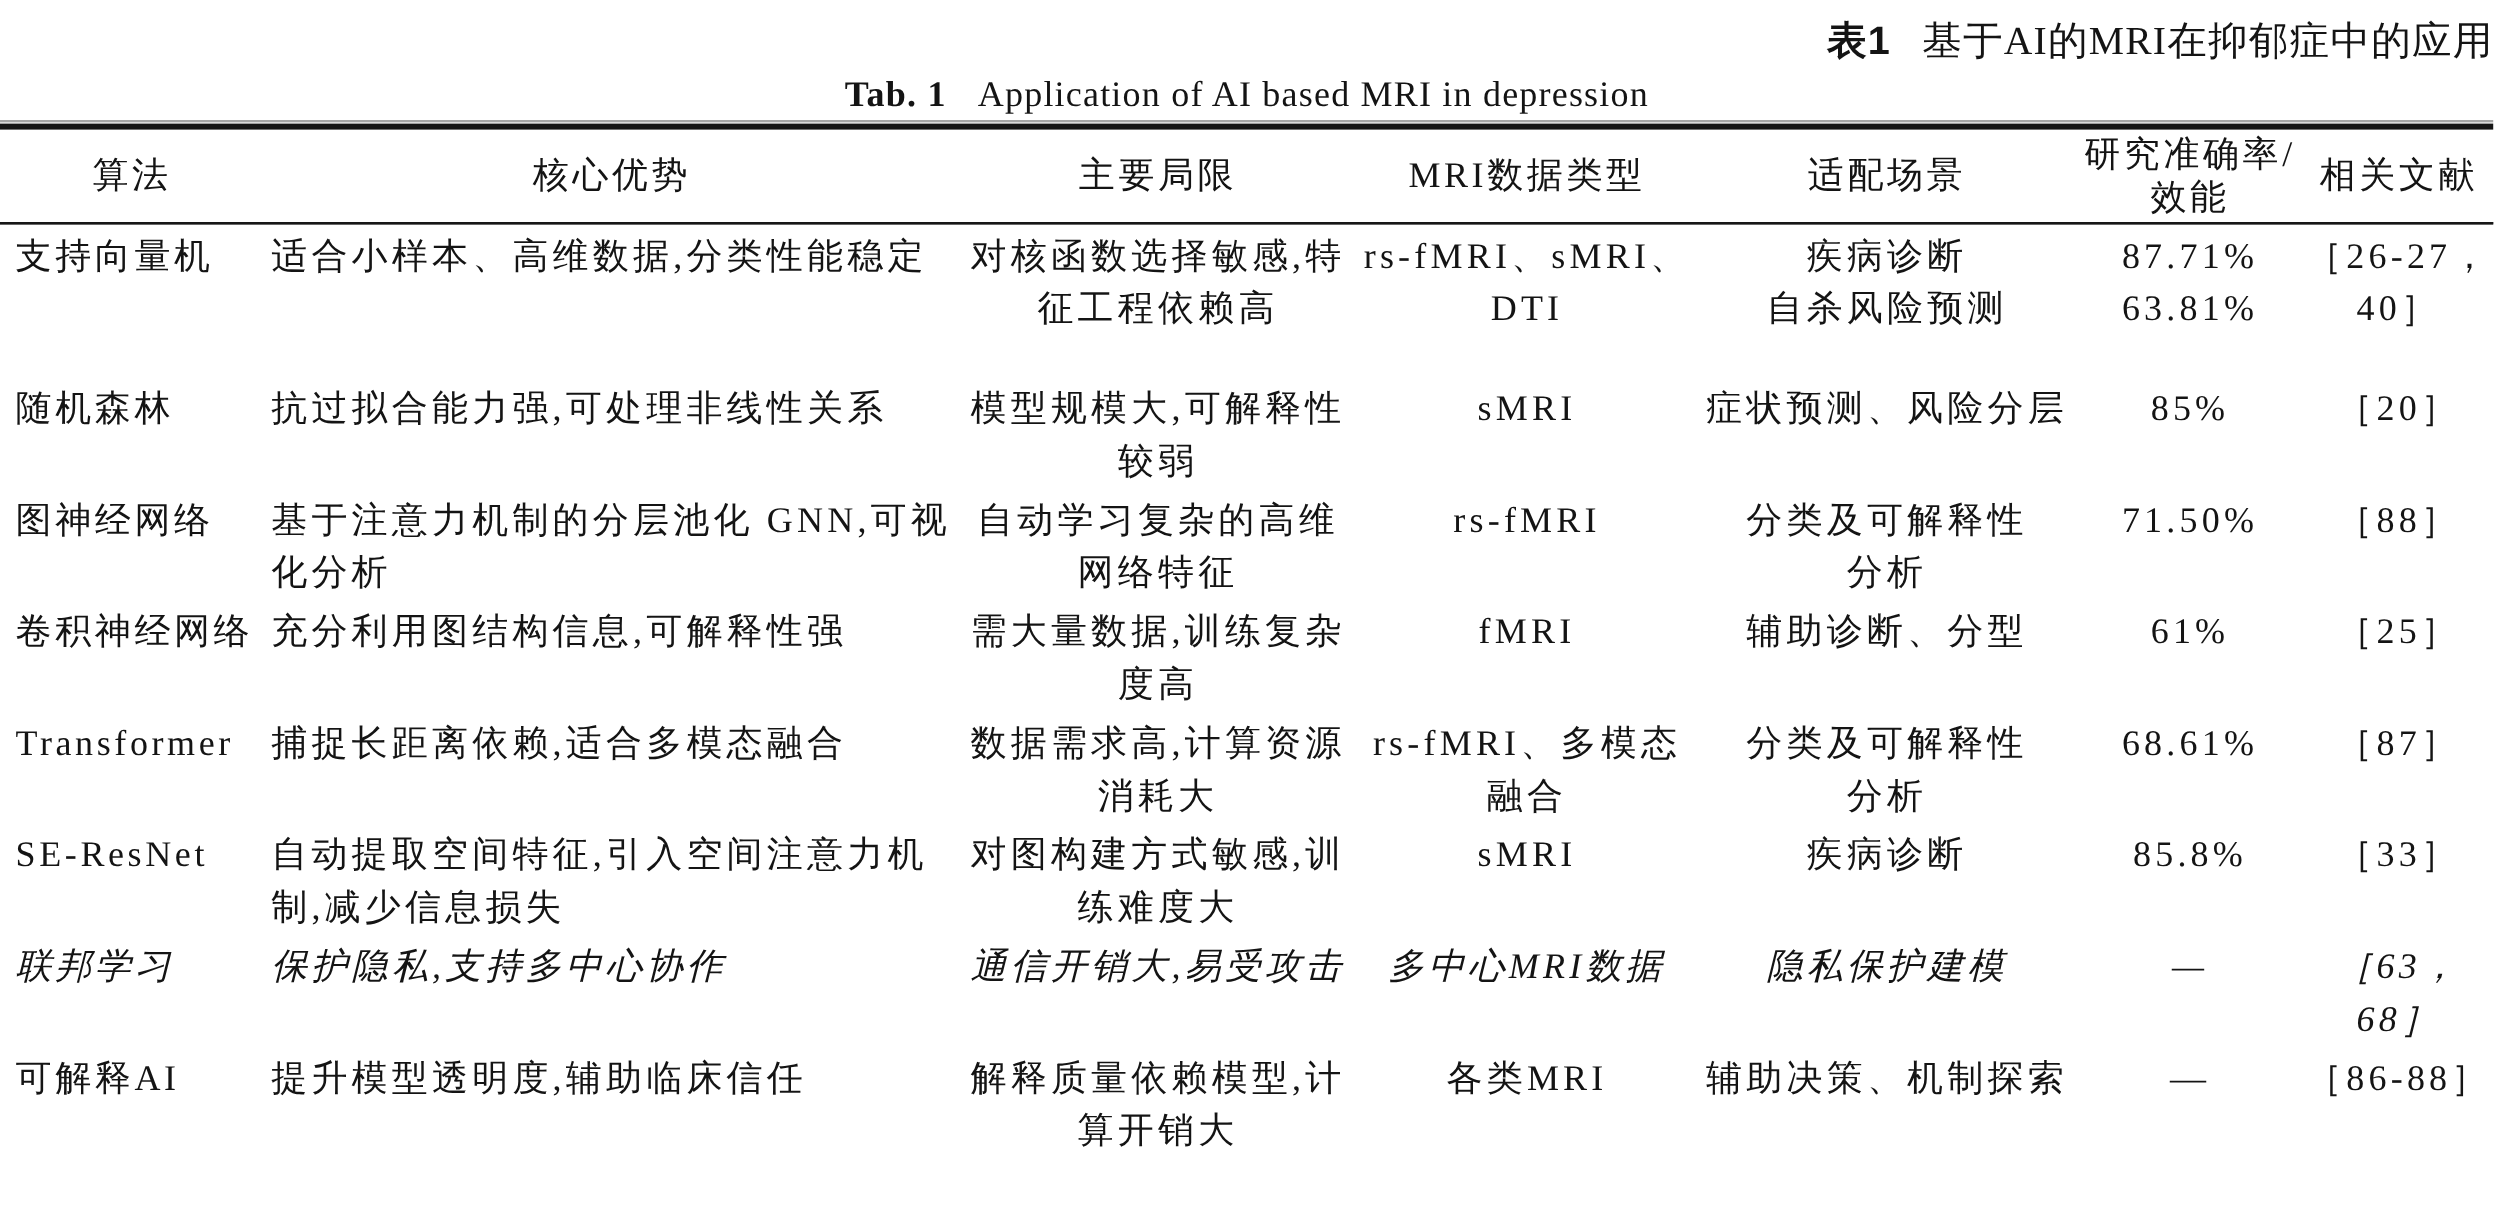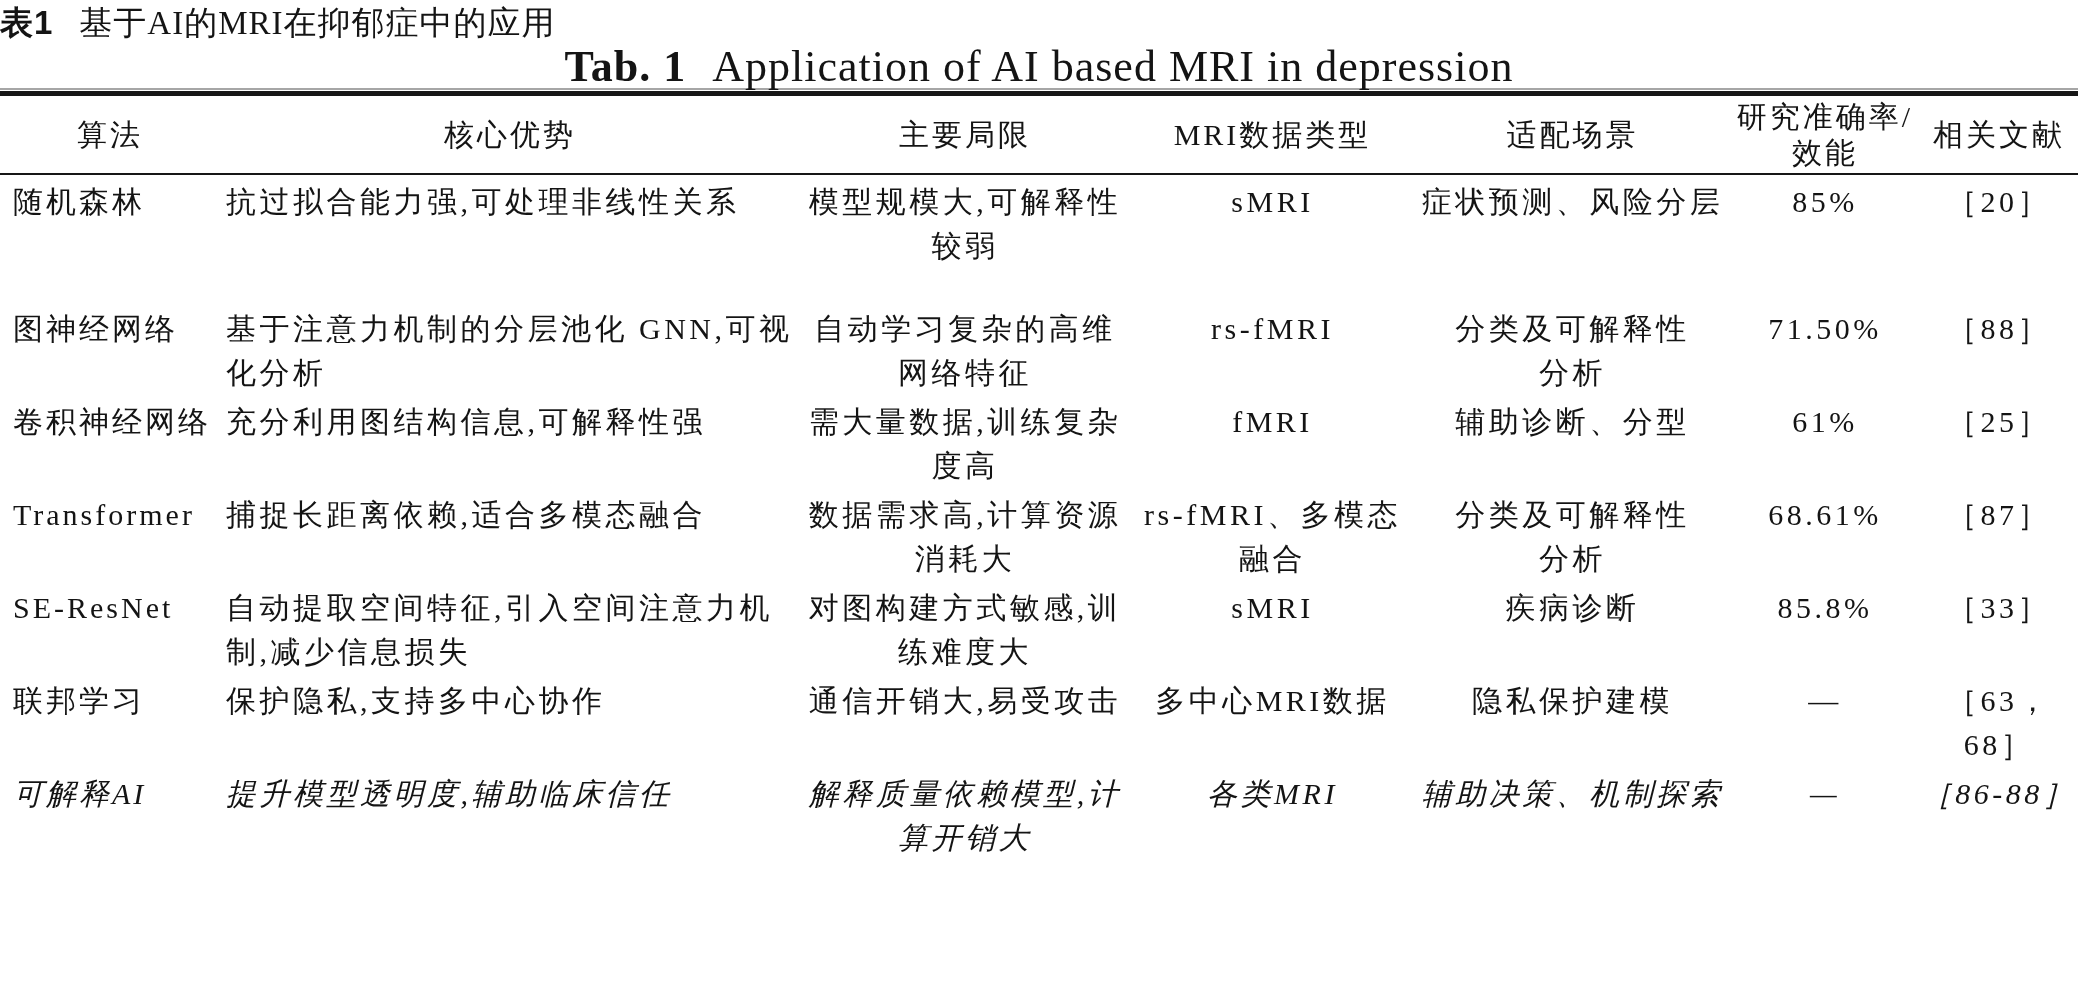--- a/index.html
+++ b/index.html
@@ -2,27 +2,27 @@
 <html><head>
 <meta charset="utf-8">
 <style>
   html,body{margin:0;padding:0;background:#ffffff;}
   .page{
     width:2078px;height:1006px;background:#ffffff;color:#141414;
     font-family:"Liberation Serif","DejaVu Serif",serif;
     position:relative;overflow:hidden;box-sizing:border-box;
   }
   .caption-zh{
-    text-align:left;font-size:33px;line-height:46px;padding-top:0;letter-spacing:1px;
+    text-align:right;font-size:33px;line-height:46px;padding-top:11px;letter-spacing:1px;
   }
   .cap-label-zh{
     font-family:"Liberation Sans","DejaVu Sans",sans-serif;font-weight:700;margin-right:26px;
   }
   .caption-en{
-    text-align:center;font-size:44px;line-height:42px;letter-spacing:1px;
+    text-align:center;font-size:30px;line-height:42px;letter-spacing:1px;
   }
   .cap-label-en{font-weight:700;margin-right:26px;}
   .rule-thick{width:100%;}
   .rule-grey{height:2px;background:#a6a6a6;}
   .rule-black{height:5px;background:#161616;margin-top:1px;}
   table{
     width:100%;border-collapse:collapse;table-layout:fixed;font-size:30px;
   }
   thead th{
     font-weight:normal;height:77px;vertical-align:middle;text-align:center;
@@ -79,20 +79,33 @@
         <th>核心优势</th>
         <th>主要局限</th>
         <th>MRI数据类型</th>
         <th>适配场景</th>
         <th>研究准确率/
 效能</th>
         <th>相关文献</th>
       </tr>
     </thead>
     <tbody>
+        <tr>
+          <td class="col-alg">支持向量机</td>
+          <td class="col-adv">适合小样本、高维数据,分类性能稳定</td>
+          <td class="col-lim">对核函数选择敏感,特
+征工程依赖高</td>
+          <td class="col-mri">rs-fMRI、sMRI、DTI</td>
+          <td class="col-scene">疾病诊断
+自杀风险预测</td>
+          <td class="col-acc">87.71%
+63.81%</td>
+          <td class="col-ref">［26-27，
+40］</td>
+        </tr>
         <tr>
           <td class="col-alg">随机森林</td>
           <td class="col-adv">抗过拟合能力强,可处理非线性关系</td>
           <td class="col-lim">模型规模大,可解释性
 较弱</td>
           <td class="col-mri">sMRI</td>
           <td class="col-scene">症状预测、风险分层</td>
           <td class="col-acc">85%</td>
           <td class="col-ref">［20］</td>
         </tr>

